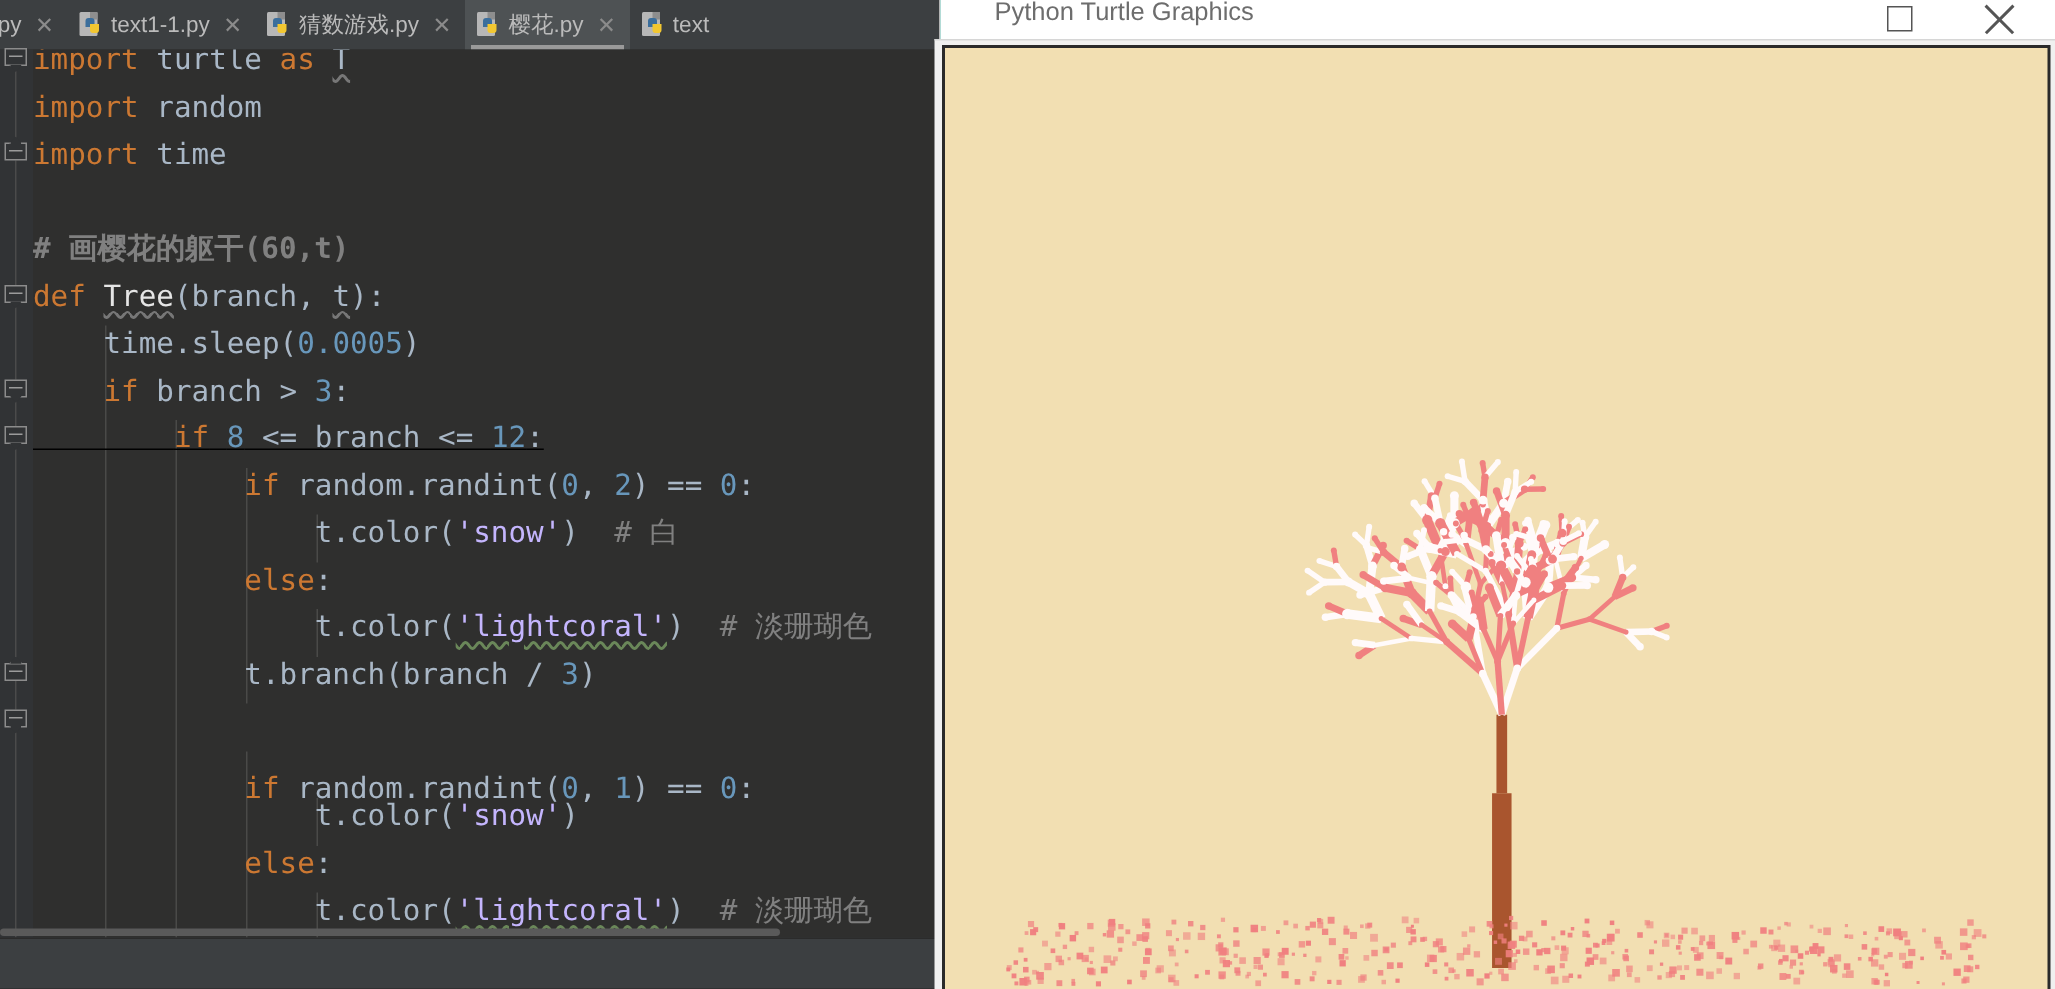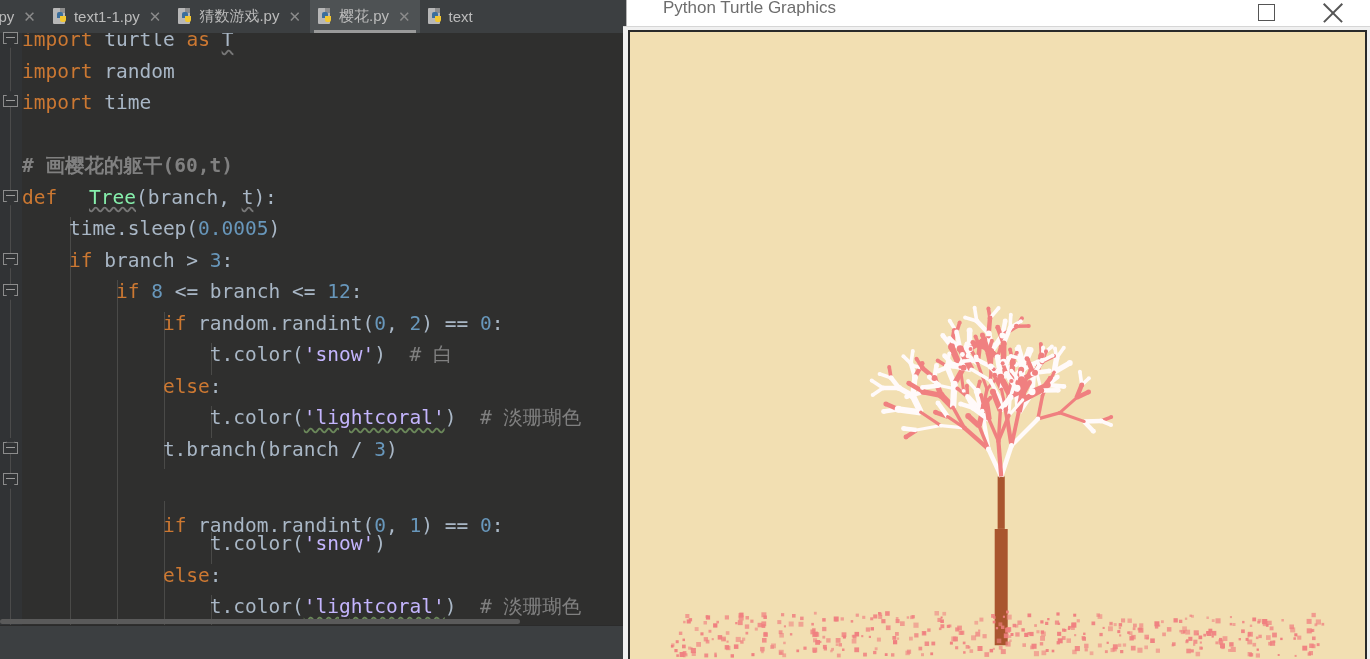--- a/index.html
+++ b/index.html
@@ -85,21 +85,21 @@
   .cl {
     position:absolute; left:0; height:31.5px; line-height:31.5px;
     font-size:19.5px; white-space:pre; letter-spacing:0px;
     font-family:"DejaVu Sans Mono", monospace;
   }
   .kw   { color:#cc7832; }
   .plain{ color:#a9b7c6; }
   .num  { color:#6897bb; }
   .str  { color:#c4b5fd; }
   .cmt  { color:#808080; }
-  .fn   { color:#86efac;margin-left:20px; }
+  .fn   { color:#e5e5e5; }
   .wavy { text-decoration:underline wavy #6a8759; text-underline-offset:3px; }
   .wavy2{ text-decoration:underline wavy #777; text-underline-offset:3px; }
 
   #statusbar {
     position:absolute; left:0; top:625px; width:626px; height:34px;
     background:#3c3f41; border-top:1px solid #2b2b2b;
   }
   #hscroll {
     position:absolute; left:0; top:618px; width:626px; height:7px;
     background:transparent;
@@ -260,21 +260,21 @@
         <div class="iguide" style="left: 188.52px; top: 562px; height: 31.5px;"></div>
       </div>
   <div class="cl" style="top: -9px;"><span class="kw">import</span><span class="plain"> </span><span class="plain">turtle</span><span class="plain"> </span><span class="kw">as</span><span class="plain"> </span><span class="plain wavy2">T</span></div>
       <div class="cl" style="top: 22.5px;"><span class="kw">import</span><span class="plain"> random</span></div>
       <div class="cl" style="top: 54px;"><span class="kw">import</span><span class="plain"> time</span></div>
       <div class="cl" style="top: 85.5px;"></div>
       <div class="cl" style="top: 117px; font-weight: bold;"><span class="cmt"># 画樱花的躯干(60,t)</span></div>
       <div class="cl" style="top: 148.5px;"><span class="kw">def</span><span class="plain"> </span><span class="fn wavy2">Tree</span><span class="plain">(branch, </span><span class="plain wavy2">t</span><span class="plain">):</span></div>
       <div class="cl" style="top: 180px;"><span class="plain">    time.sleep(</span><span class="num">0.0005</span><span class="plain">)</span></div>
       <div class="cl" style="top: 211.5px;"><span class="plain">    </span><span class="kw">if</span><span class="plain"> branch &gt; </span><span class="num">3</span><span class="plain">:</span></div>
-      <div class="cl" style="top: 243px;"><span class="plain">        </span><span class="kw">if</span><span class="plain"> </span><span class="num">8</span><span class="plain"> &lt;= branch &lt;= </span><span class="num">12</span><span class="plain">:</span></div>
+      <div class="cl" style="top: 243px; text-decoration: underline;"><span class="plain">        </span><span class="kw">if</span><span class="plain"> </span><span class="num">8</span><span class="plain"> &lt;= branch &lt;= </span><span class="num">12</span><span class="plain">:</span></div>
       <div class="cl" style="top: 274.5px;"><span class="plain">            </span><span class="kw">if</span><span class="plain"> random.randint(</span><span class="num">0</span><span class="plain">, </span><span class="num">2</span><span class="plain">) == </span><span class="num">0</span><span class="plain">:</span></div>
       <div class="cl" style="top: 306px;"><span class="plain">                t.color(</span><span class="str">'snow'</span><span class="plain">)  </span><span class="cmt"># 白</span></div>
       <div class="cl" style="top: 337.5px;"><span class="plain">            </span><span class="kw">else</span><span class="plain">:</span></div>
       <div class="cl" style="top: 369px;"><span class="plain">                t.color(</span><span class="str wavy">'lightcoral'</span><span class="plain">)  </span><span class="cmt"># 淡珊瑚色</span></div>
       <div class="cl" style="top: 400.5px;"><span class="plain">            t.branch(branch / </span><span class="num">3</span><span class="plain">)</span></div>
       <div class="cl" style="top: 477px;"><span class="plain">            </span><span class="kw">if</span><span class="plain"> random.randint(</span><span class="num">0</span><span class="plain">, </span><span class="num">1</span><span class="plain">) == </span><span class="num">0</span><span class="plain">:</span></div>
       <div class="cl" style="top: 495px;"><span class="plain">                t.color(</span><span class="str">'snow'</span><span class="plain">)</span></div>
       <div class="cl" style="top: 526.5px;"><span class="plain">            </span><span class="kw">else</span><span class="plain">:</span></div>
       <div class="cl" style="top: 558px;"><span class="plain">                t.color(</span><span class="str wavy">'lightcoral'</span><span class="plain">)  </span><span class="cmt"># 淡珊瑚色</span></div>
     </div>

